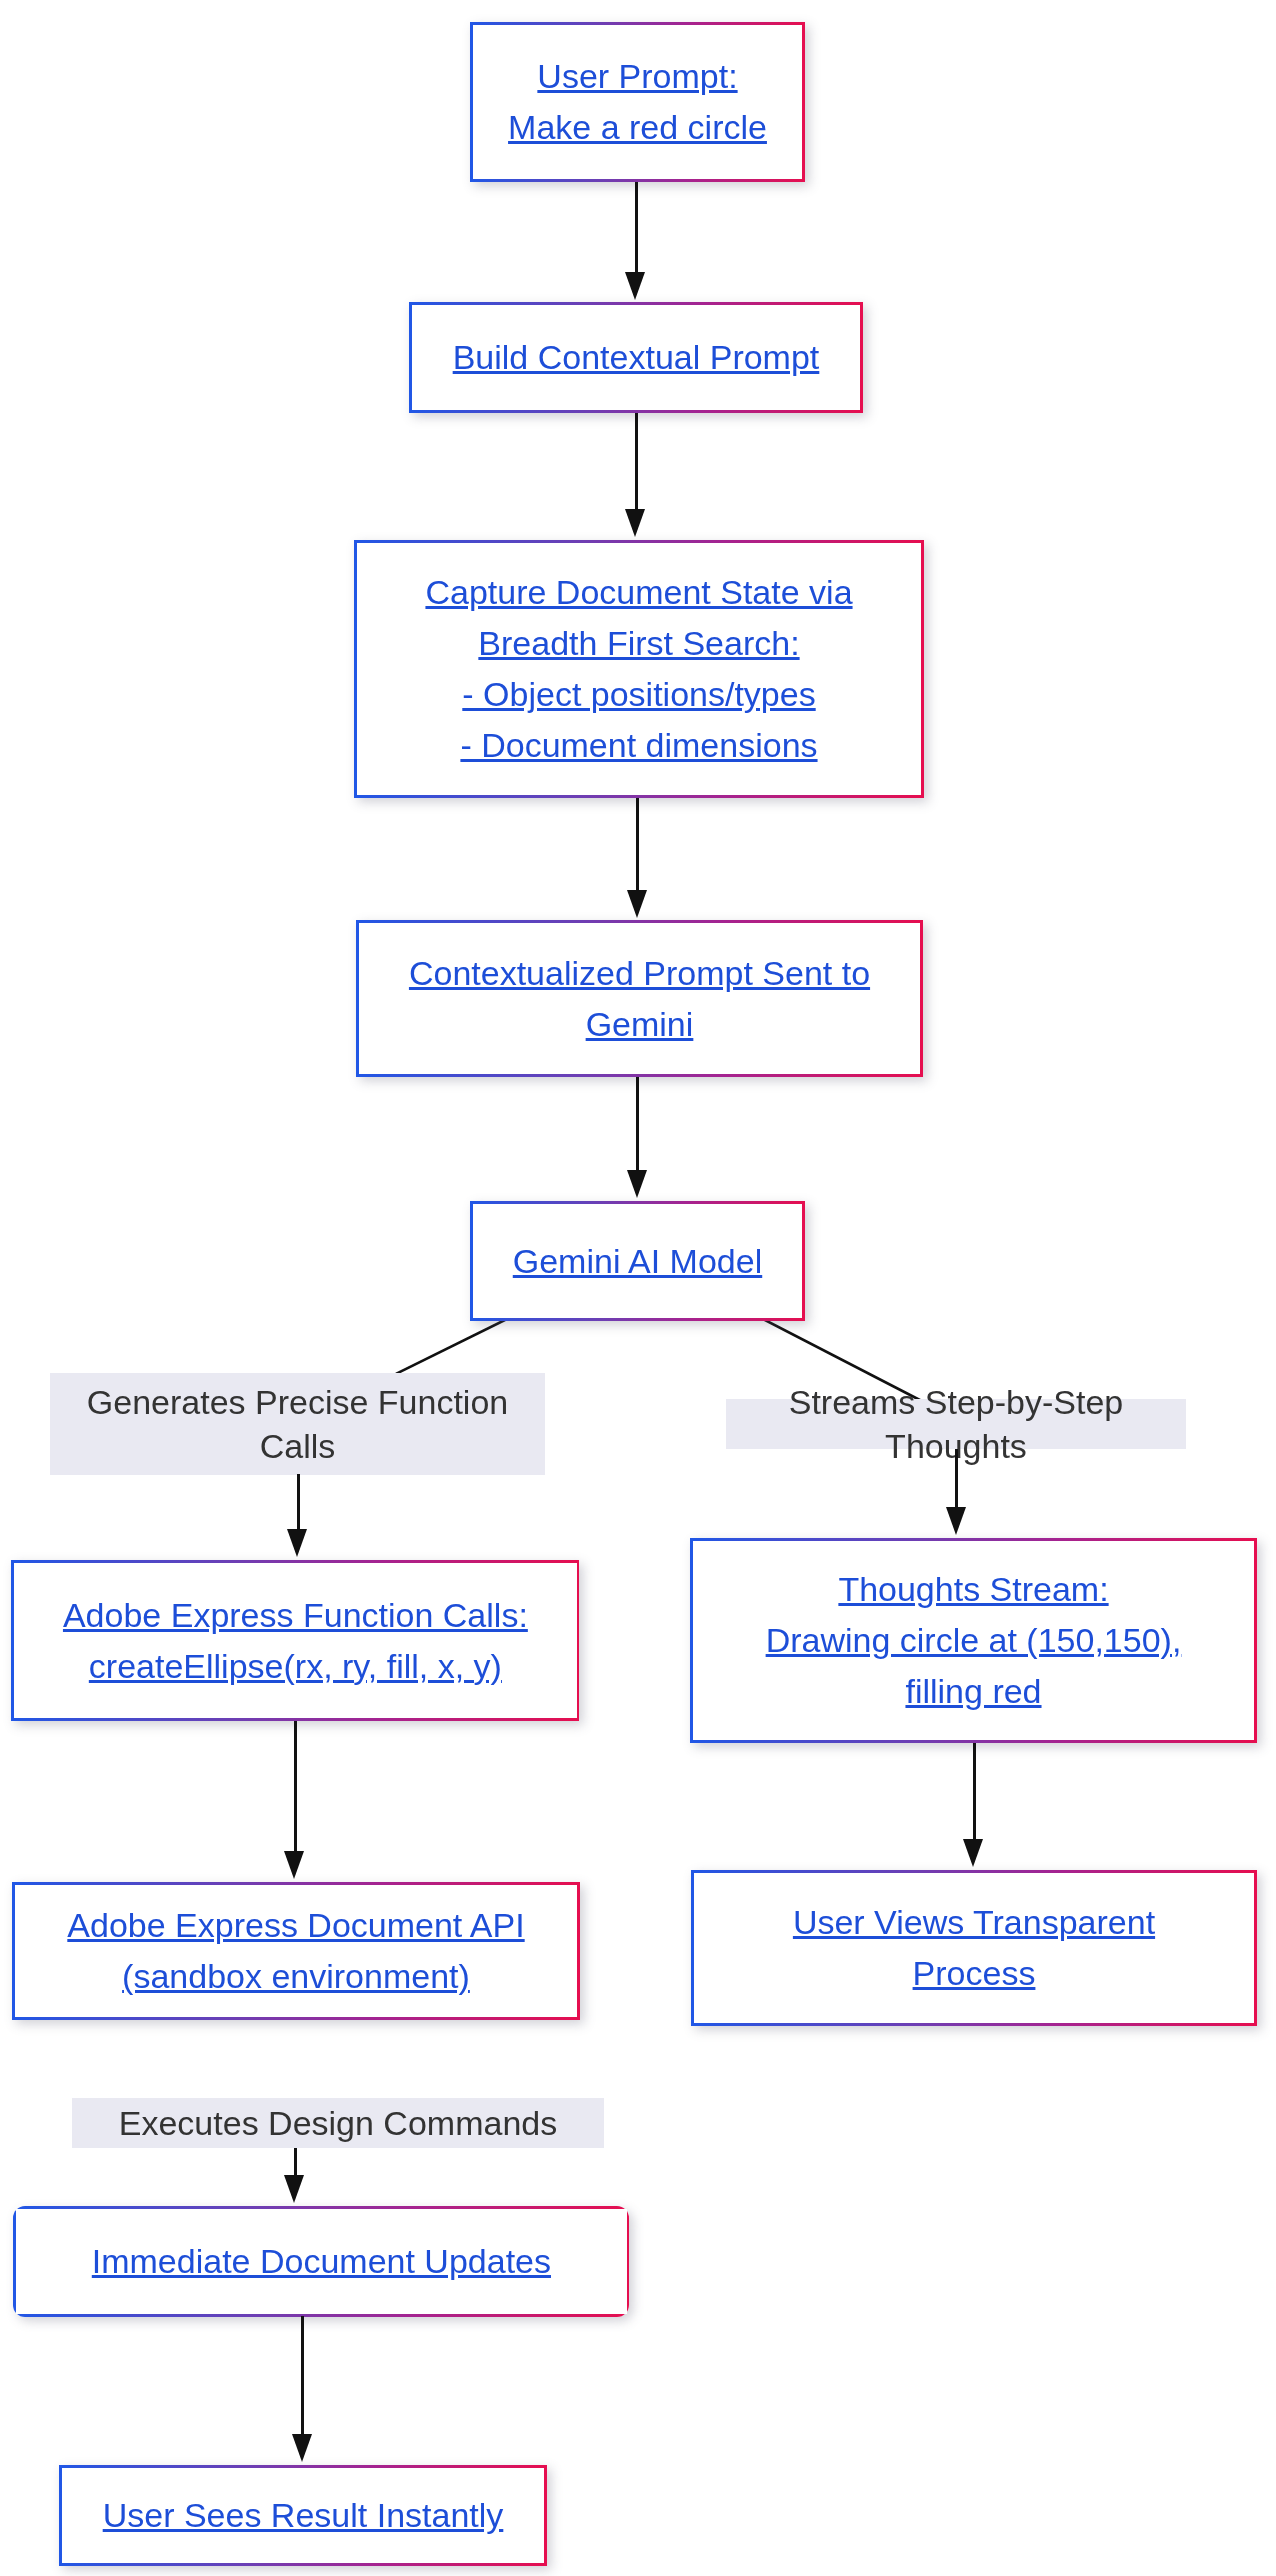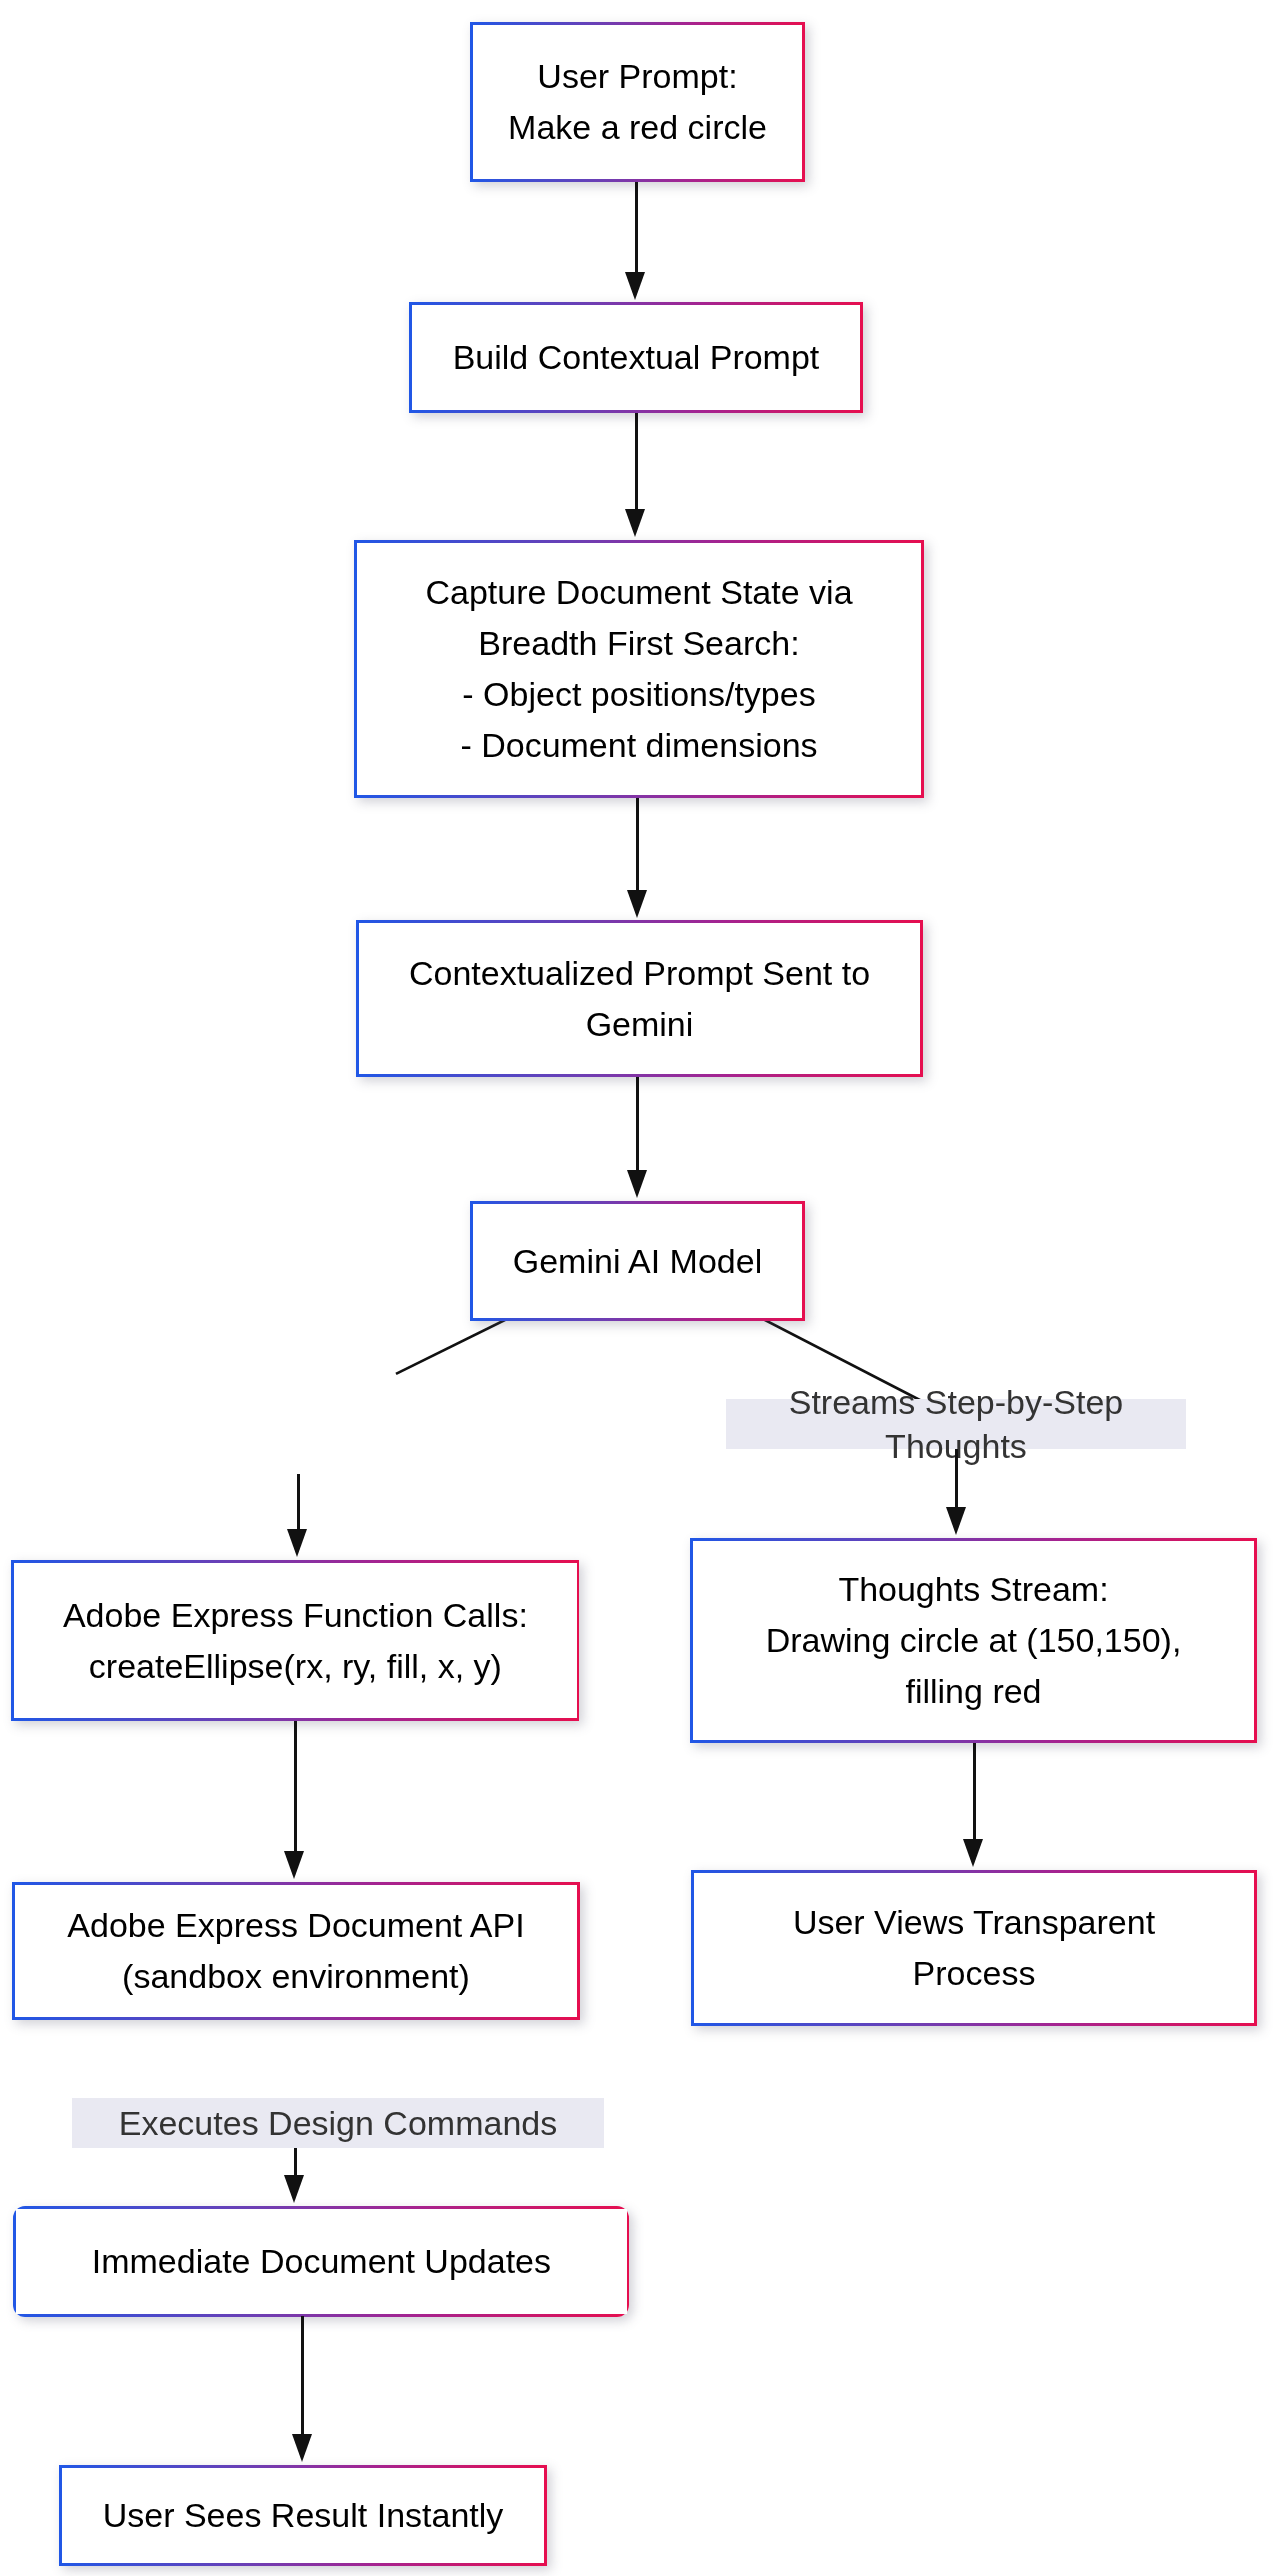--- a/index.html
+++ b/index.html
@@ -23,21 +23,22 @@
     background:#ffffff;
     display:flex;align-items:center;justify-content:center;
     box-sizing:border-box;
     padding:0 6.7px;
   }
   .node-text{
     white-space:pre-line;
     text-align:center;
     font-size:34px;
     line-height:51px;
-    color:#000000;
+    color:#1d4ed8;
+    text-decoration:underline;
   }
   .edge-label{
     position:absolute;
     box-sizing:border-box;
     background:#e9e9f2;
     display:flex;align-items:center;justify-content:center;
     text-align:center;
   }
   .edge-label-text{
     white-space:pre-line;
@@ -92,20 +93,24 @@
 Gemini</span>
     </div>
   </div>
 
   <div class="node" style="left:470px;top:1201px;width:335px;height:120px;">
     <div class="node-inner">
       <span class="node-text">Gemini AI Model</span>
     </div>
   </div>
 
+  <div class="edge-label" style="left:50px;top:1373px;width:495px;height:102px;">
+    <span class="edge-label-text">Generates Precise Function
+Calls</span>
+  </div>
 
   <div class="node" style="left:11.4px;top:1560px;width:568px;height:161px;">
     <div class="node-inner">
       <span class="node-text">Adobe Express Function Calls:
 createEllipse(rx, ry, fill, x, y)</span>
     </div>
   </div>
 
   <div class="node" style="left:12px;top:1882px;width:568px;height:138px;">
     <div class="node-inner">

